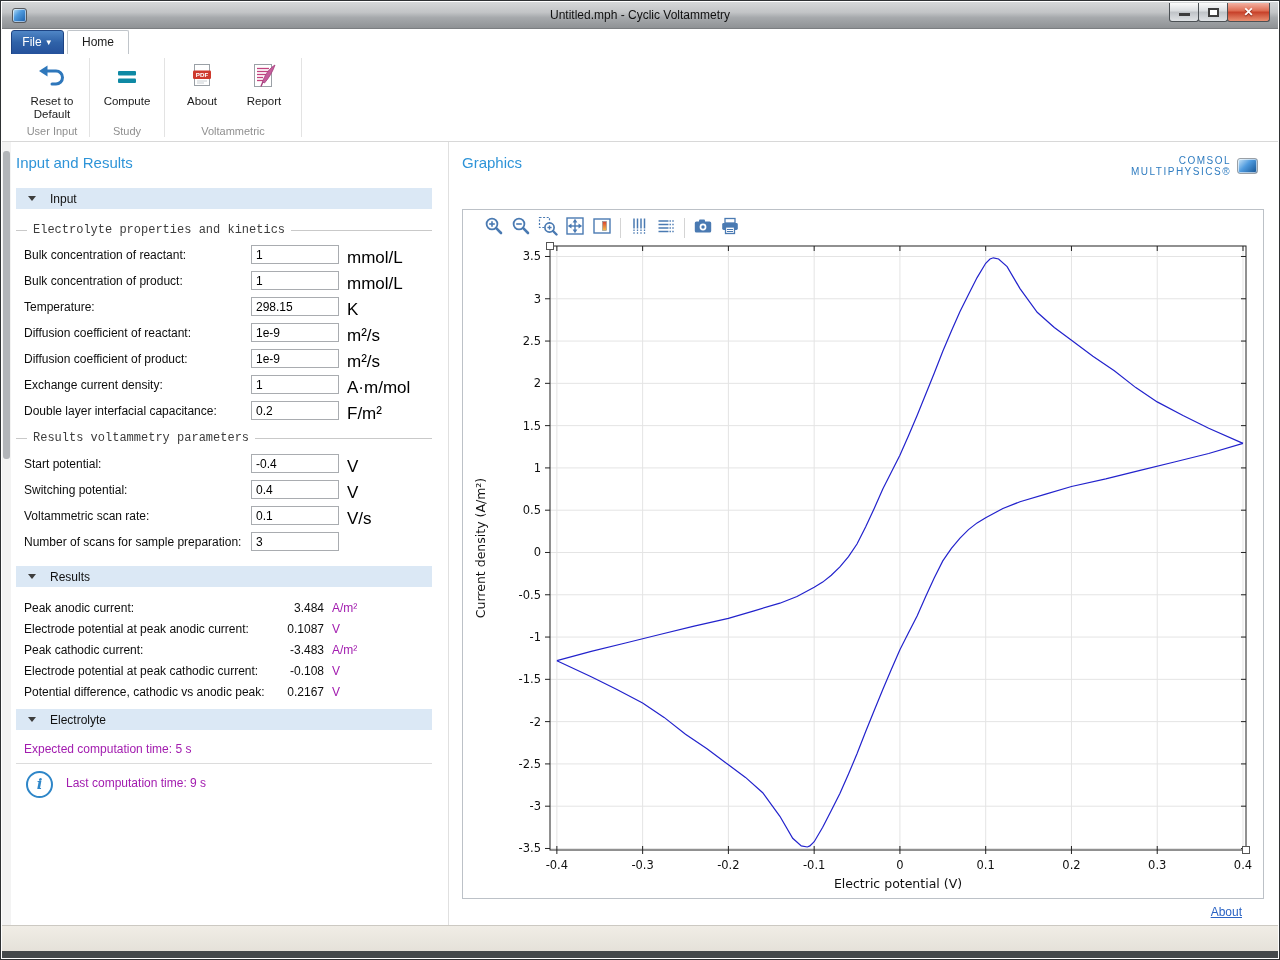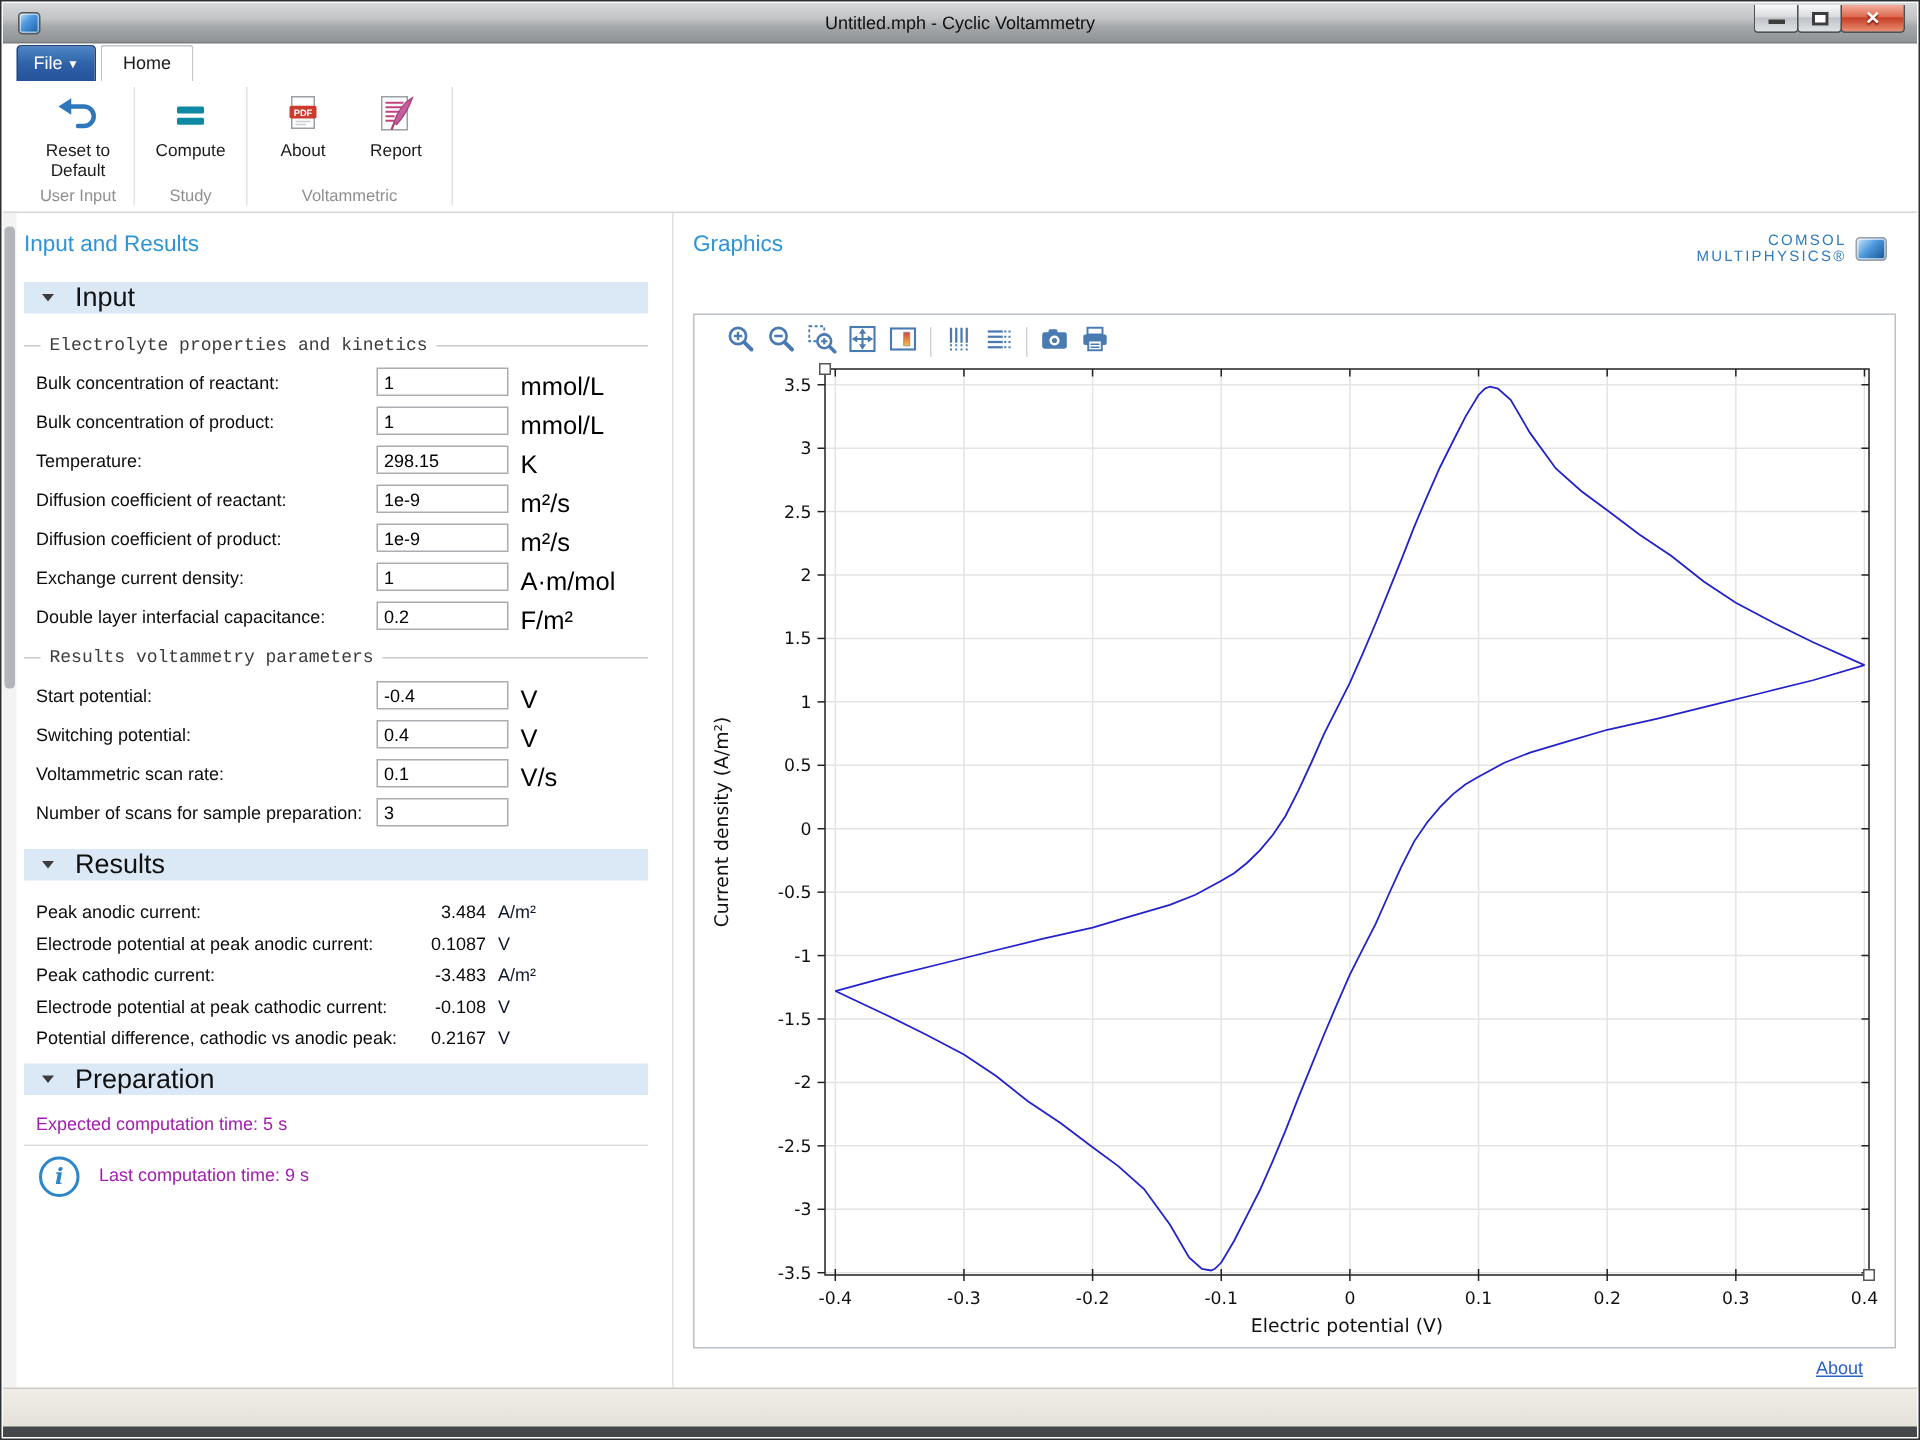--- a/index.html
+++ b/index.html
@@ -53,35 +53,35 @@
   .left-scrollbar .thumb { position:absolute; left:1px; top:9px; width:7px; height:308px;
     background:#b2b5b9; border-radius:3px; }
   .v-divider { position:absolute; left:446px; top:0; bottom:0; width:1px; background:#e0e0e0; }
 
   .left-panel { position:absolute; left:14px; top:0; width:430px; }
   .panel-title { position:absolute; left:0; top:12px; font-size:15px; color:#2e94d8; }
   .section-header { position:absolute; left:0; width:416px; height:21px; background:#dbe8f5;
     display:flex; align-items:center; cursor:pointer; }
   .tri { width:0; height:0; border-left:4px solid transparent; border-right:4px solid transparent;
     border-top:5px solid #3d3d3d; margin-left:12px; }
-  .section-header .sh-label { font-size:18px; color:#111; margin-left:14px; }
+  .section-header .sh-label { font-size:12px; color:#111; margin-left:14px; }
   .legend-row { position:absolute; left:0; width:416px; display:flex; align-items:center; }
   .legend-row .dash { width:11px; height:1px; background:#c9c9c9; margin-right:6px; }
   .legend-row .fill { flex:1; height:1px; background:#c9c9c9; margin-left:6px; }
   .legend-row .lg-label { font-size:12px; color:#3c3c3c;font-family:Liberation Mono, monospace; }
   .field-row { position:absolute; left:0; width:416px; height:20px; }
   .field-row .f-label { position:absolute; left:8px; top:3px; font-size:12px; color:#0d0d0d; }
   .field-row input { position:absolute; left:235px; top:0; width:88px; height:19px;
     border:1px solid #a9acb0; font-family:"Liberation Sans",sans-serif; font-size:12px;
     padding:0 4px; color:#000; background:#fff; }
   .field-row .f-unit { position:absolute; left:331px; top:3px; font-size:17px; color:#000000; }
   .result-row { position:absolute; left:0; width:416px; height:20px; }
   .result-row .r-label { position:absolute; left:8px; top:3px; font-size:12px; color:#0d0d0d; }
   .result-row .r-value { position:absolute; left:240px; top:3px; width:68px; text-align:right; font-size:12px; color:#0d0d0d; }
-  .result-row .r-unit { position:absolute; left:316px; top:3px; font-size:12px; color:#0f172a; }
+  .result-row .r-unit { position:absolute; left:316px; top:3px; font-size:12px; color:#a21caf; }
   .info-line { position:absolute; left:8px; font-size:12px; color:#a21caf; }
   .info-hr { position:absolute; left:0; width:416px; height:1px; background:#dcdcdc; }
   .info-icon { position:absolute; left:10px; width:27px; height:27px; border:2px solid #2e86c8;
     border-radius:50%; color:#2e86c8; font-family:"DejaVu Serif", serif; font-style:italic;
     font-weight:bold; font-size:15px; text-align:center; line-height:23px; }
 
   
   .right-panel { position:absolute; left:456px; right:10px; top:0; bottom:0; }
   .graphics-title { position:absolute; left:4px; top:12px; font-size:15px; color:#2e94d8; }
   .logo { position:absolute; right:10px; top:13px; display:flex; align-items:center; }
@@ -307,21 +307,21 @@
             <div class="r-value">-0.108</div>
             <div class="r-unit">V</div>
           </div>
           <div class="result-row" style="top: 540px;">
             <div class="r-label">Potential difference, cathodic vs anodic peak:</div>
             <div class="r-value">0.2167</div>
             <div class="r-unit">V</div>
           </div>
           <div class="section-header" style="top: 567px;">
             <div class="tri"></div>
-            <div class="sh-label">Preparation</div>
+            <div class="sh-label">Electrolyte</div>
           </div>
           <div class="info-line" style="top: 600px;">Expected computation time: 5 s</div>
           <div class="info-hr" style="top: 621px;"></div>
           <div class="info-icon" style="top: 629px;">i</div>
           <div class="info-line" style="top: 634px; left: 50px;">Last computation time: 9 s</div>
         </div>
     </div>
 
     <div class="v-divider"></div>
 

